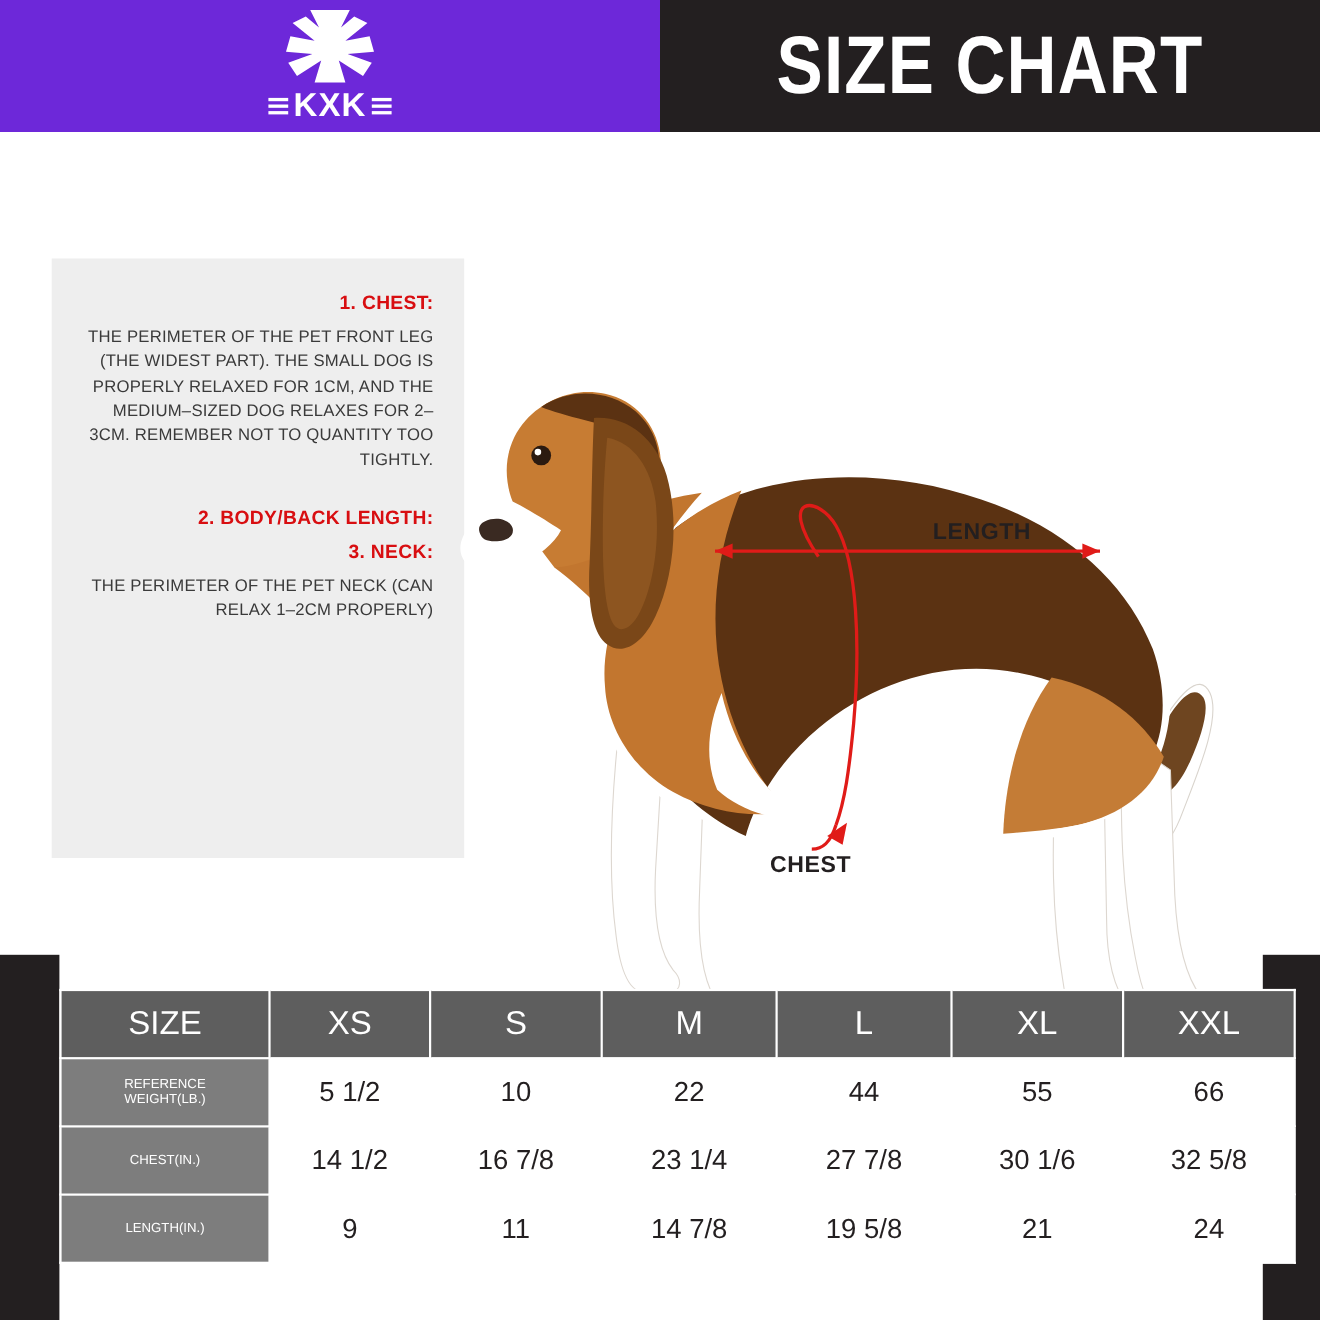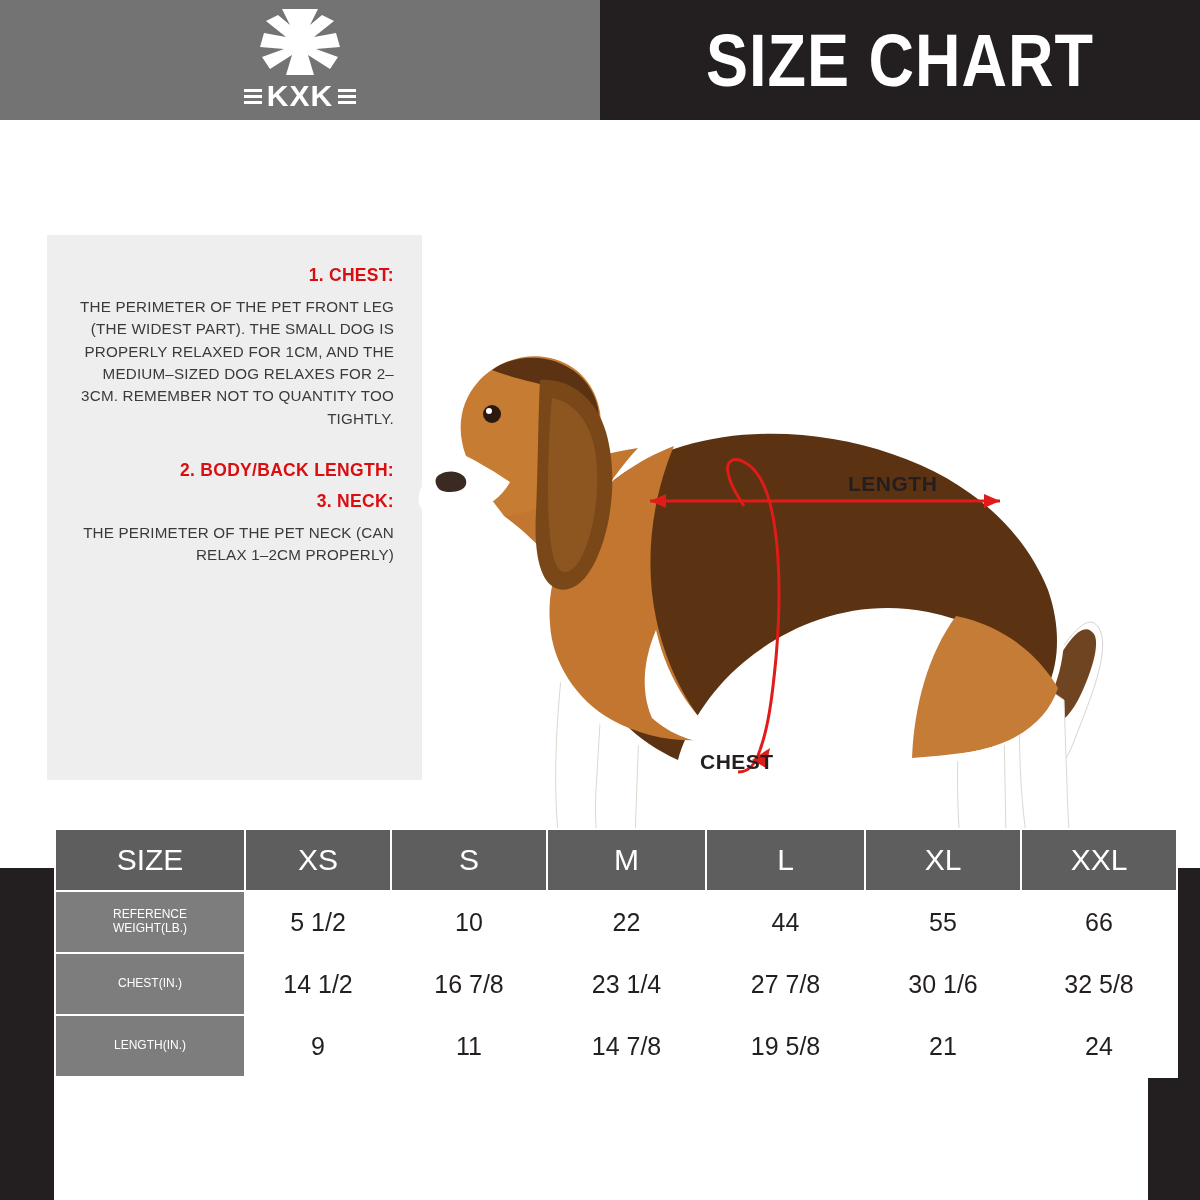--- a/index.html
+++ b/index.html
@@ -15,21 +15,21 @@
     position: relative;
   }
 
   
   .header {
     display: flex;
     width: 1200px;
     height: 120px;
   }
   .header-left {
-    background: #737373;
+    background: #6d28d9;
     width: 600px;
     height: 120px;
     display: flex;
     align-items: center;
     justify-content: center;
     position: relative;
   }
   .logo-wrap {
     display: flex;
     flex-direction: column;
@@ -132,40 +132,40 @@
     left: 848px;
     top: 352px;
     font-size: 21px;
     font-weight: bold;
     color: #231f20;
     letter-spacing: 0.5px;
   }
   .chest-label {
     position: absolute;
     left: 700px;
-    top: 630px;
+    top: 655px;
     font-size: 21px;
     font-weight: bold;
     color: #231f20;
     letter-spacing: 0.5px;
   }
   .anno-svg {
     position: absolute;
     left: 0;
     top: 0;
     width: 1200px;
     height: 1080px;
     pointer-events: none;
   }
 
   
   .table-wrap {
     position: absolute;
     left: 54px;
-    top: 708px;
+    top: 779px;
     width: 1094px;
   }
   table.size-table {
     border-collapse: collapse;
     width: 1094px;
     table-layout: fixed;
   }
   table.size-table td, table.size-table th {
     border: 2px solid #ffffff;
     text-align: center;

